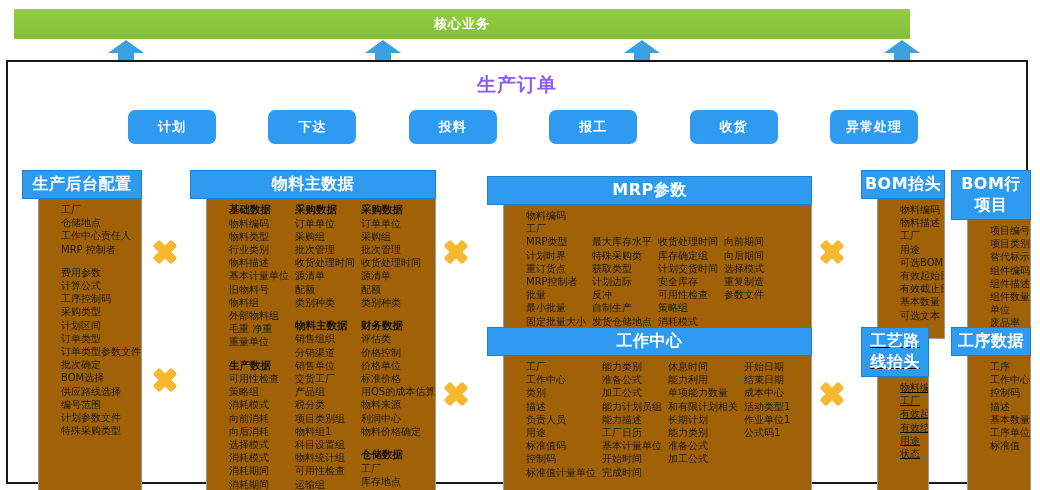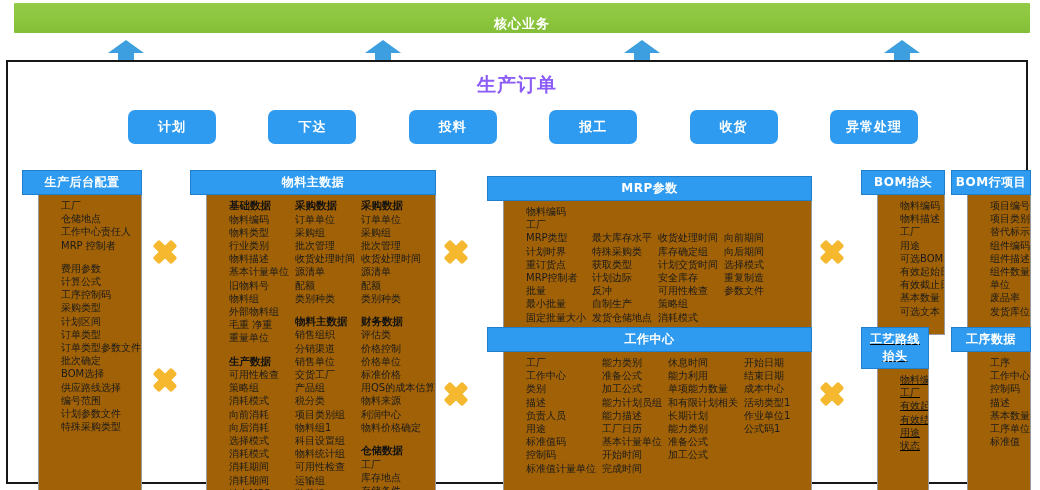--- a/index.html
+++ b/index.html
@@ -12,27 +12,27 @@
     height: 490px;
     font-family: "DejaVu Sans", "Liberation Sans", sans-serif;
     overflow: hidden;
     position: relative;
   }
 
   
   #core-banner {
     position: absolute;
     left: 14px;
-    top: 3px;
-    width: 1016px;
+    top: 9px;
+    width: 896px;
     height: 30px;
     background: linear-gradient(to bottom, #93ca46 0%, #8cc63e 55%, #84be38 100%);
     border-radius: 1px;
     display: flex;
-    align-items: flex-end;
+    align-items: center;
     justify-content: center;
   }
   #core-banner .banner-text {
     color: #ffffff;
     font-size: 13px;
     font-weight: bold;
     letter-spacing: 1px;
   }
 
   
@@ -112,21 +112,21 @@
 
   
   .card {
     position: absolute;
     box-sizing: border-box;
   }
   .card-title {
     background: #2e9bf0;
     border: 1px solid #1f7fcc;
     color: #ffffff;
-    font-size: 12px;
+    font-size: 16px;
     font-weight: bold;
     text-align: center;
     padding: 3px 2px;
     letter-spacing: 0.5px;
     box-sizing: border-box;
   }
   .card-body {
     border: 1px solid #9a9a9a;
     border-top: none;
     background: #a16207;

